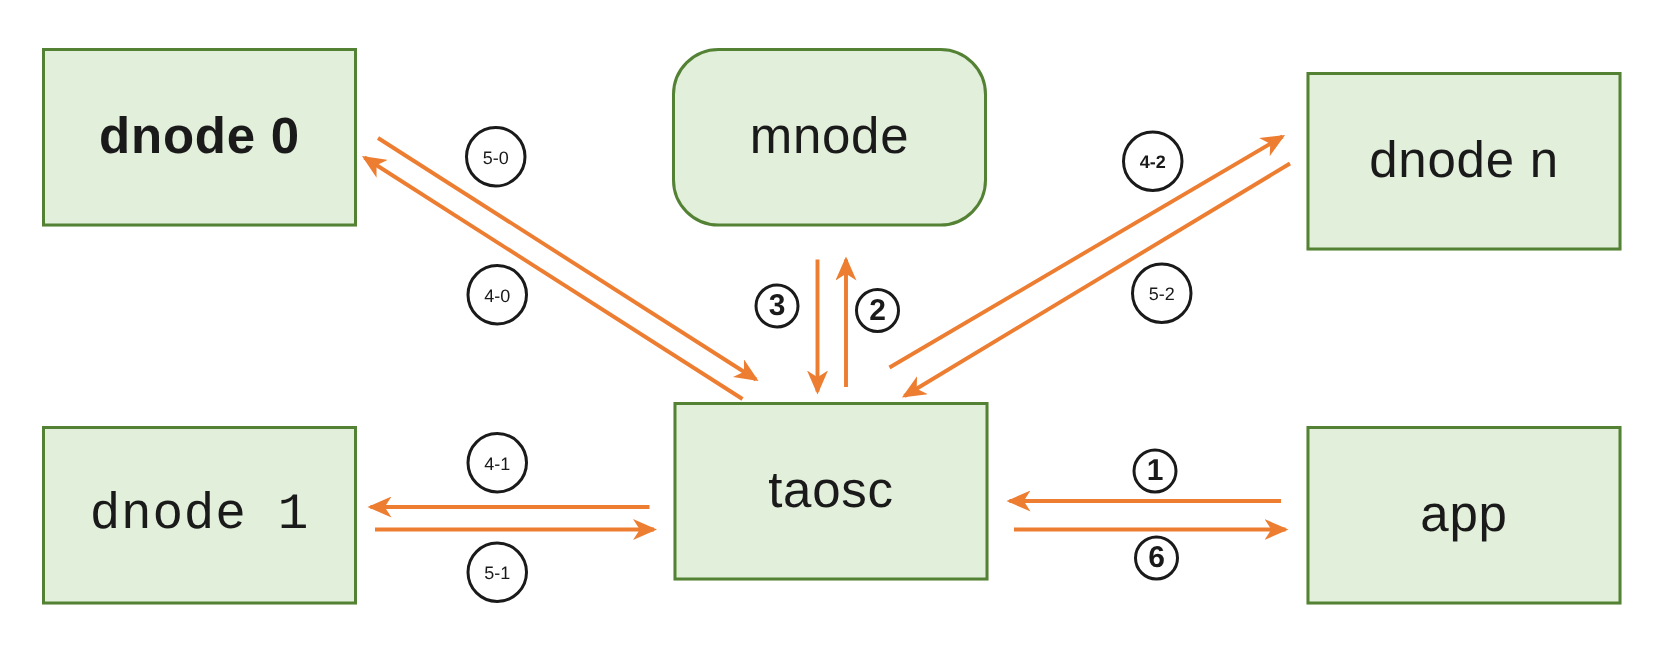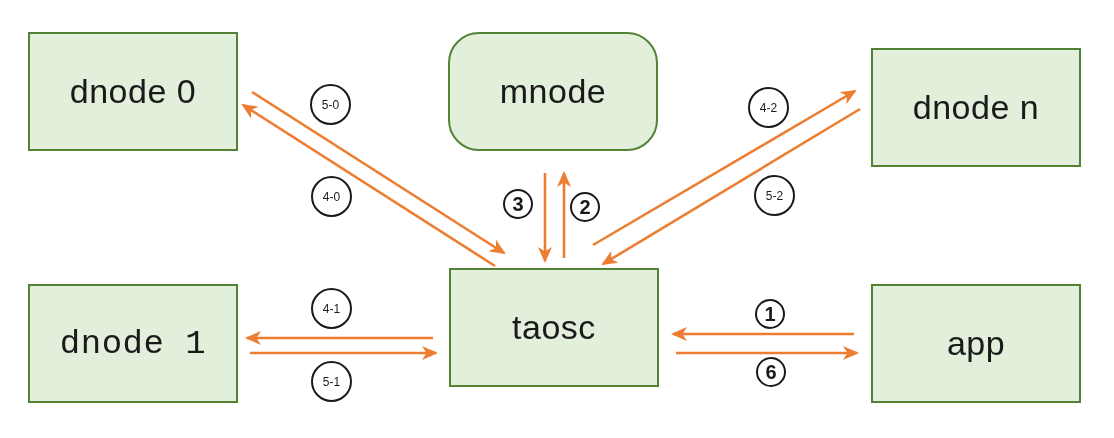--- a/index.html
+++ b/index.html
@@ -32,21 +32,21 @@
     display: flex;
     align-items: center;
     justify-content: center;
   }
   .node .node-label {
     font-size: 34px;
     color: var(--label-text, #1a1a1a);
     letter-spacing: 0.5px;
     white-space: nowrap;
   }
-  #node-dnode-0 { left: 28px;  top: 32px; }
+  #node-dnode-0 { left: 28px;  top: 32px; font-weight: bold; }
   #node-mnode   { left: 448px; top: 32px; border-radius: 31px; }
   #node-dnode-n { left: 871px; top: 48px; }
   #node-dnode-1 { left: 28px;  top: 284px; font-family: Liberation Mono, monospace; }
   #node-taosc   { left: 449px; top: 268px; }
   #node-app     { left: 871px; top: 284px; }
 
   .step {
     position: absolute;
     box-sizing: border-box;
     border: 2.2px solid var(--label-text, #1a1a1a);
@@ -66,21 +66,21 @@
   .step.digit {
     width: 30px;
     height: 30px;
     font-size: 20px;
     font-weight: 700;
   }
   #step-5-0 { left: 310px; top: 84px;  }
   #step-4-0 { left: 311px; top: 176px; }
   #step-3   { left: 503px; top: 189px; }
   #step-2   { left: 570px; top: 192px; }
-  #step-4-2 { left: 748px; top: 87px;  }
+  #step-4-2 { left: 748px; top: 87px; font-weight: bold;  }
   #step-5-2 { left: 754px; top: 175px; }
   #step-4-1 { left: 311px; top: 288px; }
   #step-5-1 { left: 311px; top: 361px; }
   #step-1   { left: 755px; top: 299px; }
   #step-6   { left: 756px; top: 357px; }
 </style>
 </head>
 <body>
 
 <div class="stage">

